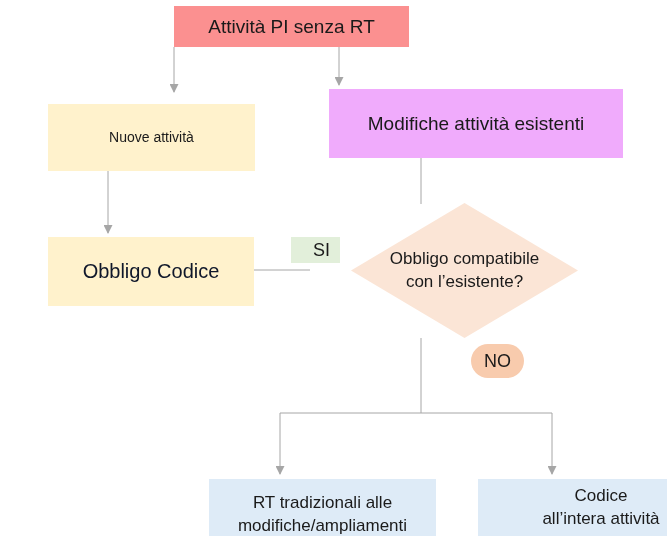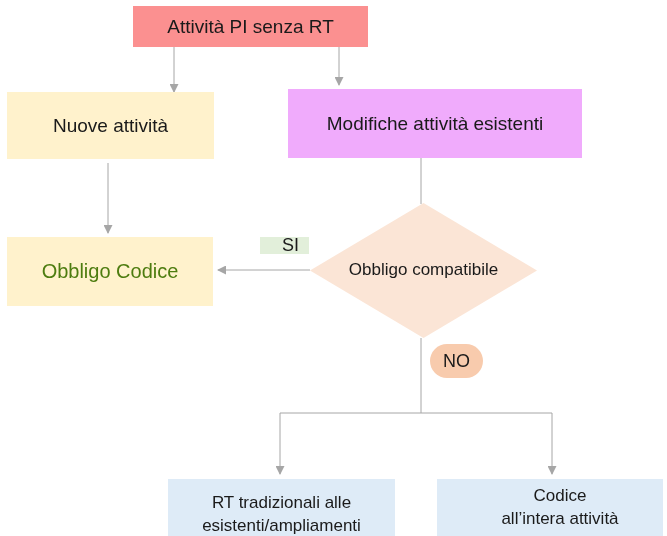--- a/index.html
+++ b/index.html
@@ -18,57 +18,58 @@
   }
   .node {
     position: absolute;
     display: flex;
     flex-direction: column;
     align-items: center;
     justify-content: center;
     text-align: center;
     box-sizing: border-box;
     line-height: 1.25;
+    margin-left: 41px;
   }
   #connectors {
     position: absolute;
     left: 0; top: 0;
     width: 667px; height: 536px;
     pointer-events: none;
   }
   .start-node {
     left: 133px; top: 6px; width: 235px; height: 41px;
     background: #FB9090;
     font-size: 19px;
   }
   .nuove-node {
-    left: 7px; top: 92px; width: 207px; height: 67px;
+    left: 7px; top: 104px; width: 207px; height: 67px;
     background: #FFF2CC;
-    font-size: 19px;
+    font-size: 14px;
   }
   .modifiche-node {
     left: 288px; top: 89px; width: 294px; height: 69px;
     background: #f0abfc;
     font-size: 19px;
   }
   .obbligo-node {
     left: 7px; top: 237px; width: 206px; height: 69px;
     background: #FFF2CC;
     font-size: 20px;
-    color: #4d7c0f;
+    color: #0f172a;
   }
   .decision-node {
     left: 310px; top: 203px; width: 227px; height: 135px;
     background: #FBE5D6;
     clip-path: polygon(50% 0, 100% 50%, 50% 100%, 0 50%);
     font-size: 17px;
     line-height: 1.35;
   }
   .si-node {
-    left: 260px; top: 237px; width: 49px; height: 17px;
+    left: 250px; top: 237px; width: 49px; height: 26px;
     background: #E2EFDA;
     font-size: 18px;
     padding-left: 12px;
   }
   .no-node {
     left: 430px; top: 344px; width: 53px; height: 34px;
     background: #F8CBAD;
     font-size: 18px;
     border-radius: 17px;
   }
@@ -124,33 +125,34 @@
   <div class="node modifiche-node">
     <span>Modifiche attività esistenti</span>
   </div>
 
   <div class="node obbligo-node">
     <span>Obbligo Codice</span>
   </div>
 
   <div class="node decision-node">
     <span>Obbligo compatibile</span>
+    <span>con l’esistente?</span>
   </div>
 
   <div class="node si-node">
     <span>SI</span>
   </div>
 
   <div class="node no-node">
     <span>NO</span>
   </div>
 
   <div class="node rt-node">
     <span>RT tradizionali alle</span>
-    <span>esistenti/ampliamenti</span>
+    <span>modifiche/ampliamenti</span>
   </div>
 
   <div class="node codice-node">
     <span>Codice</span>
     <span>all’intera attività</span>
   </div>
 
 </div>
 
 </body></html>

